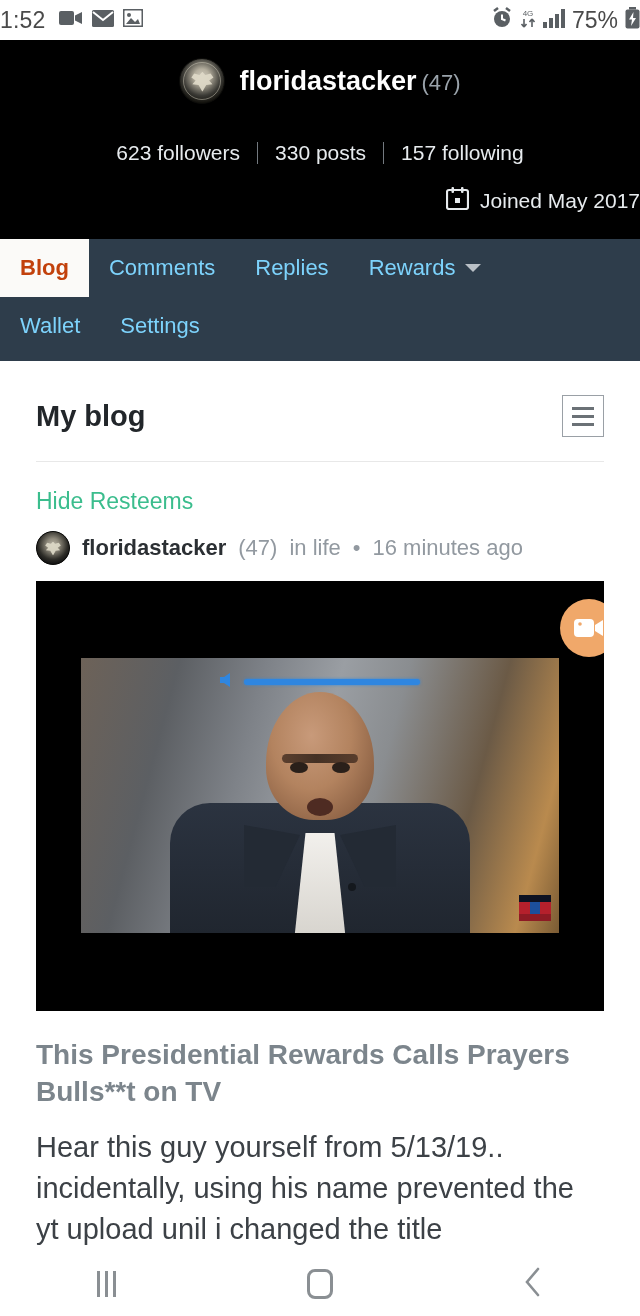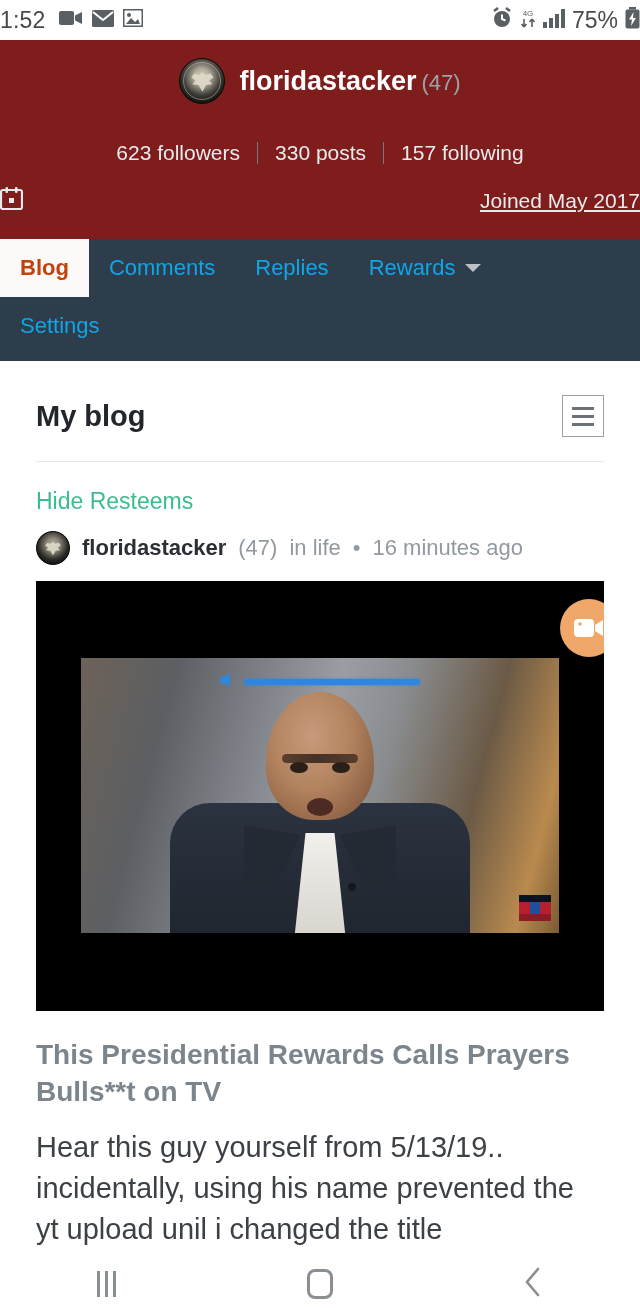--- a/index.html
+++ b/index.html
@@ -18,21 +18,21 @@
   }
   .sb-time{ font-size:23px; color:#4a4a4a; letter-spacing:.2px; }
   .sb-left-icons{ display:flex; align-items:center; gap:9px; margin-left:13px; }
   .sb-spacer{ flex:1; }
   .sb-right{ display:flex; align-items:center; gap:7px; }
   .sb-pct{ font-size:23px; color:#4a4a4a; }
   .sb-ico{ display:block; }
 
   
   .profile{
-    background:#7f1d1d; padding:18px 0 24px; text-align:center;
+    background:#000000; padding:18px 0 24px; text-align:center;
   }
   .p-name-row{ display:flex; align-items:center; justify-content:center; gap:14px; }
   .avatar{
     width:46px;height:46px;border-radius:50%;
     background:
       radial-gradient(circle at 50% 40%, #cfcabc 0%, #b4ae9e 22%, #3b3a35 55%, #15140f 75%),
       #121210;
     border:1.5px solid #0c0c0a;
     position:relative; flex:none; overflow:hidden;
   }
@@ -51,30 +51,30 @@
   .p-username{ color:#ffffff; font-size:27px; font-weight:bold; }
   .p-rep{ color:#9aa3ab; font-size:22px; margin-left:5px; }
   .p-stats{
     margin-top:37px; color:#e7ebee; font-size:21px;
     display:flex; align-items:center; justify-content:center; gap:0;
   }
   .p-stat{ padding:0 17px; }
   .p-div{ width:1px; height:22px; background:#73797f; }
   .p-joined{
     margin-top:22px; color:#e7ebee; font-size:21px;
-    display:flex; align-items:center; justify-content:space-between; gap:11px;text-decoration:underline;
+    display:flex; align-items:center; justify-content:flex-end; gap:11px;
   }
   .cal-ico{ display:block; }
 
   
   .tabs{ background:#2e3d4b; padding:0; }
   .tabrow{ display:flex; align-items:stretch; }
   .tabrow.second{ padding:0 0 6px; }
   .tab{
-    color:#0ea5e9; font-size:22px; padding:16px 20px; white-space:nowrap;
+    color:#7dd3fc; font-size:22px; padding:16px 20px; white-space:nowrap;
   }
   .tab.active{ background:#fbfaf8; color:#c2410c; font-weight:bold; }
   .tab.caret{ display:flex; align-items:center; gap:10px; }
   .caret-tri{
     width:0;height:0;border-left:8px solid transparent;border-right:8px solid transparent;
     border-top:8px solid #b9c0c6; display:block;
   }
 
   
   .content{ background:#fff; padding:0 0 0; }
@@ -332,20 +332,21 @@
     <div class="tabrow">
       <span class="tab active">Blog</span>
       <span class="tab">Comments</span>
       <span class="tab">Replies</span>
       <span class="tab caret">
         <span>Rewards</span>
         <span class="caret-tri"></span>
       </span>
     </div>
     <div class="tabrow second">
+      <span class="tab">Wallet</span>
       <span class="tab">Settings</span>
     </div>
   </div>
 
   <div class="content">
 
     <div class="blog-head">
       <span class="blog-title">My blog</span>
       <span class="list-btn">
         <i></i>

